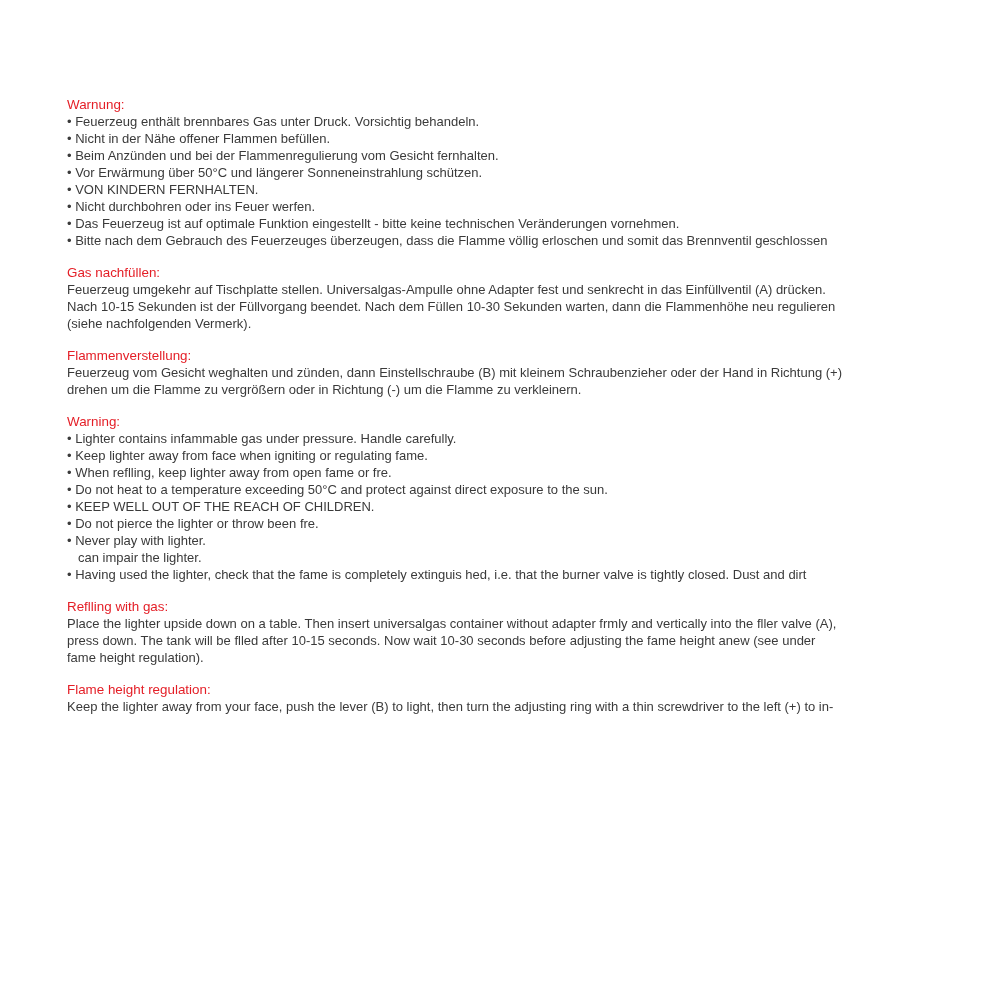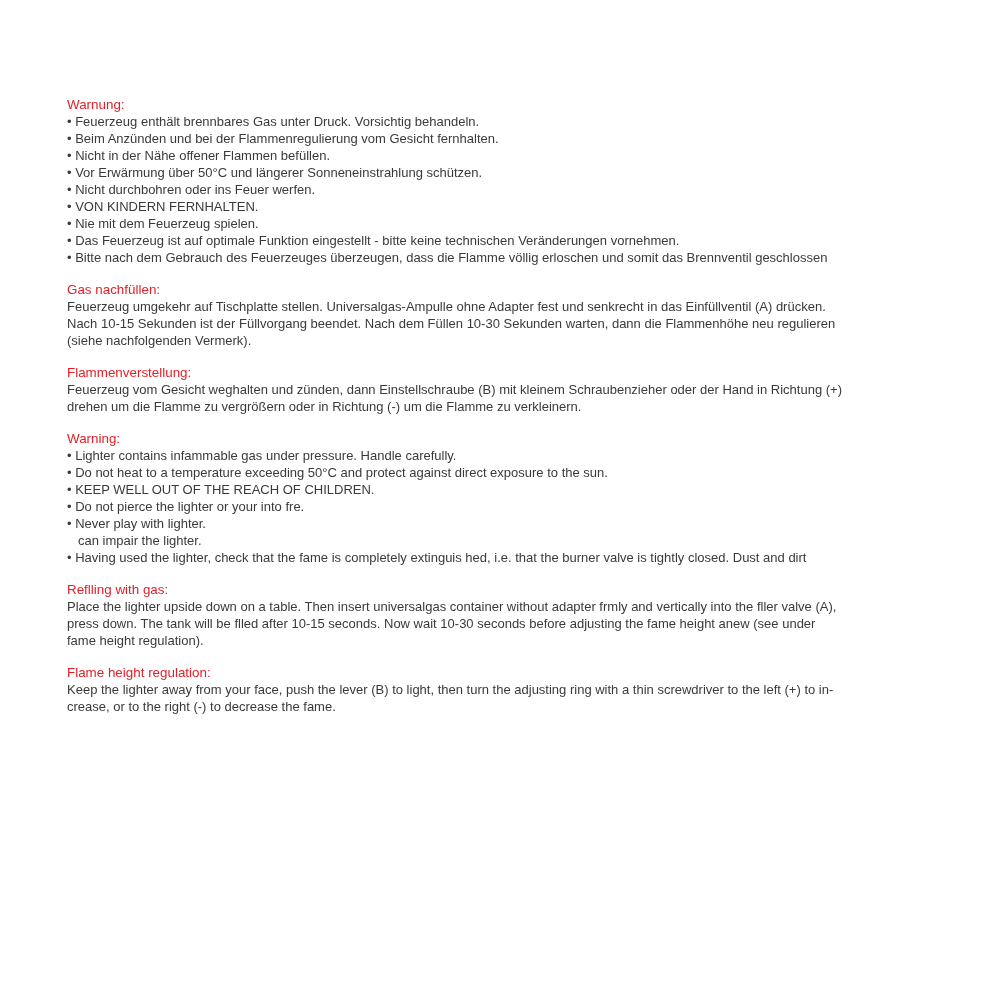--- a/index.html
+++ b/index.html
@@ -47,55 +47,55 @@
   }
 </style>
 </head>
 <body>
 
 <div class="page">
   <div class="content" id="content">
       <div class="section">
         <div class="section-heading">Warnung:</div>
         <div class="text-line">• Feuerzeug enthält brennbares Gas unter Druck. Vorsichtig behandeln.</div>
+        <div class="text-line">• Nicht in der Nähe offener Flammen befüllen.</div>
         <div class="text-line">• Beim Anzünden und bei der Flammenregulierung vom Gesicht fernhalten.</div>
-        <div class="text-line">• Nicht in der Nähe offener Flammen befüllen.</div>
         <div class="text-line">• Vor Erwärmung über 50°C und längerer Sonneneinstrahlung schützen.</div>
+        <div class="text-line">• VON KINDERN FERNHALTEN.</div>
         <div class="text-line">• Nicht durchbohren oder ins Feuer werfen.</div>
-        <div class="text-line">• VON KINDERN FERNHALTEN.</div>
-        <div class="text-line">• Nie mit dem Feuerzeug spielen.</div>
         <div class="text-line">• Das Feuerzeug ist auf optimale Funktion eingestellt - bitte keine technischen Veränderungen vornehmen.</div>
         <div class="text-line">• Bitte nach dem Gebrauch des Feuerzeuges überzeugen, dass die Flamme völlig erloschen und somit das Brennventil geschlossen</div>
       </div>
       <div class="section">
         <div class="section-heading">Gas nachfüllen:</div>
         <div class="text-line">Feuerzeug umgekehr auf Tischplatte stellen. Universalgas-Ampulle ohne Adapter fest und senkrecht in das Einfüllventil (A) drücken.</div>
         <div class="text-line">Nach 10-15 Sekunden ist der Füllvorgang beendet. Nach dem Füllen 10-30 Sekunden warten, dann die Flammenhöhe neu regulieren</div>
         <div class="text-line">(siehe nachfolgenden Vermerk).</div>
       </div>
       <div class="section">
         <div class="section-heading">Flammenverstellung:</div>
         <div class="text-line">Feuerzeug vom Gesicht weghalten und zünden, dann Einstellschraube (B) mit kleinem Schraubenzieher oder der Hand in Richtung (+)</div>
         <div class="text-line">drehen um die Flamme zu vergrößern oder in Richtung (-) um die Flamme zu verkleinern.</div>
       </div>
       <div class="section">
         <div class="section-heading">Warning:</div>
         <div class="text-line">• Lighter contains infammable gas under pressure. Handle carefully.</div>
+        <div class="text-line">• Keep lighter away from face when igniting or regulating fame.</div>
+        <div class="text-line">• When reflling, keep lighter away from open fame or fre.</div>
         <div class="text-line">• Do not heat to a temperature exceeding 50°C and protect against direct exposure to the sun.</div>
         <div class="text-line">• KEEP WELL OUT OF THE REACH OF CHILDREN.</div>
-        <div class="text-line">• Do not pierce the lighter or your into fre.</div>
+        <div class="text-line">• Do not pierce the lighter or throw been fre.</div>
         <div class="text-line">• Never play with lighter.</div>
         <div class="text-line cont">can impair the lighter.</div>
         <div class="text-line">• Having used the lighter, check that the fame is completely extinguis hed, i.e. that the burner valve is tightly closed. Dust and dirt</div>
       </div>
       <div class="section">
         <div class="section-heading">Reflling with gas:</div>
         <div class="text-line">Place the lighter upside down on a table. Then insert universalgas container without adapter frmly and vertically into the fller valve (A),</div>
         <div class="text-line">press down. The tank will be flled after 10-15 seconds. Now wait 10-30 seconds before adjusting the fame height anew (see under</div>
         <div class="text-line">fame height regulation).</div>
       </div>
       <div class="section">
         <div class="section-heading">Flame height regulation:</div>
         <div class="text-line">Keep the lighter away from your face, push the lever (B) to light, then turn the adjusting ring with a thin screwdriver to the left (+) to in-</div>
-        <div class="text-line">crease, or to the right (-) to decrease the fame.</div>
       </div>
     </div>
 </div>
 
 </body></html>

